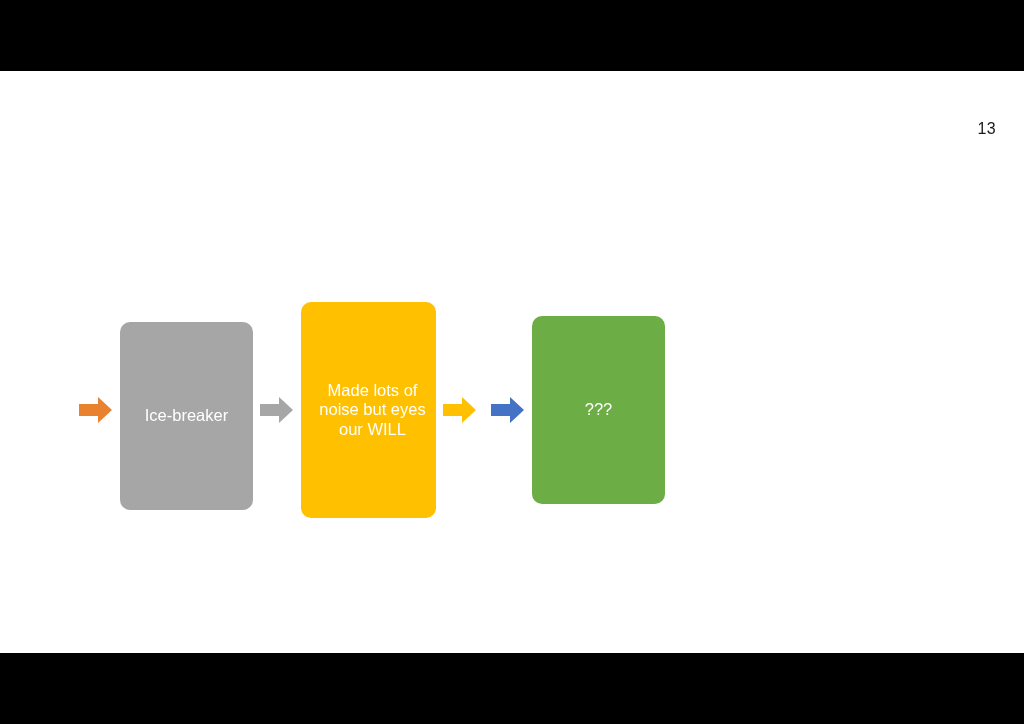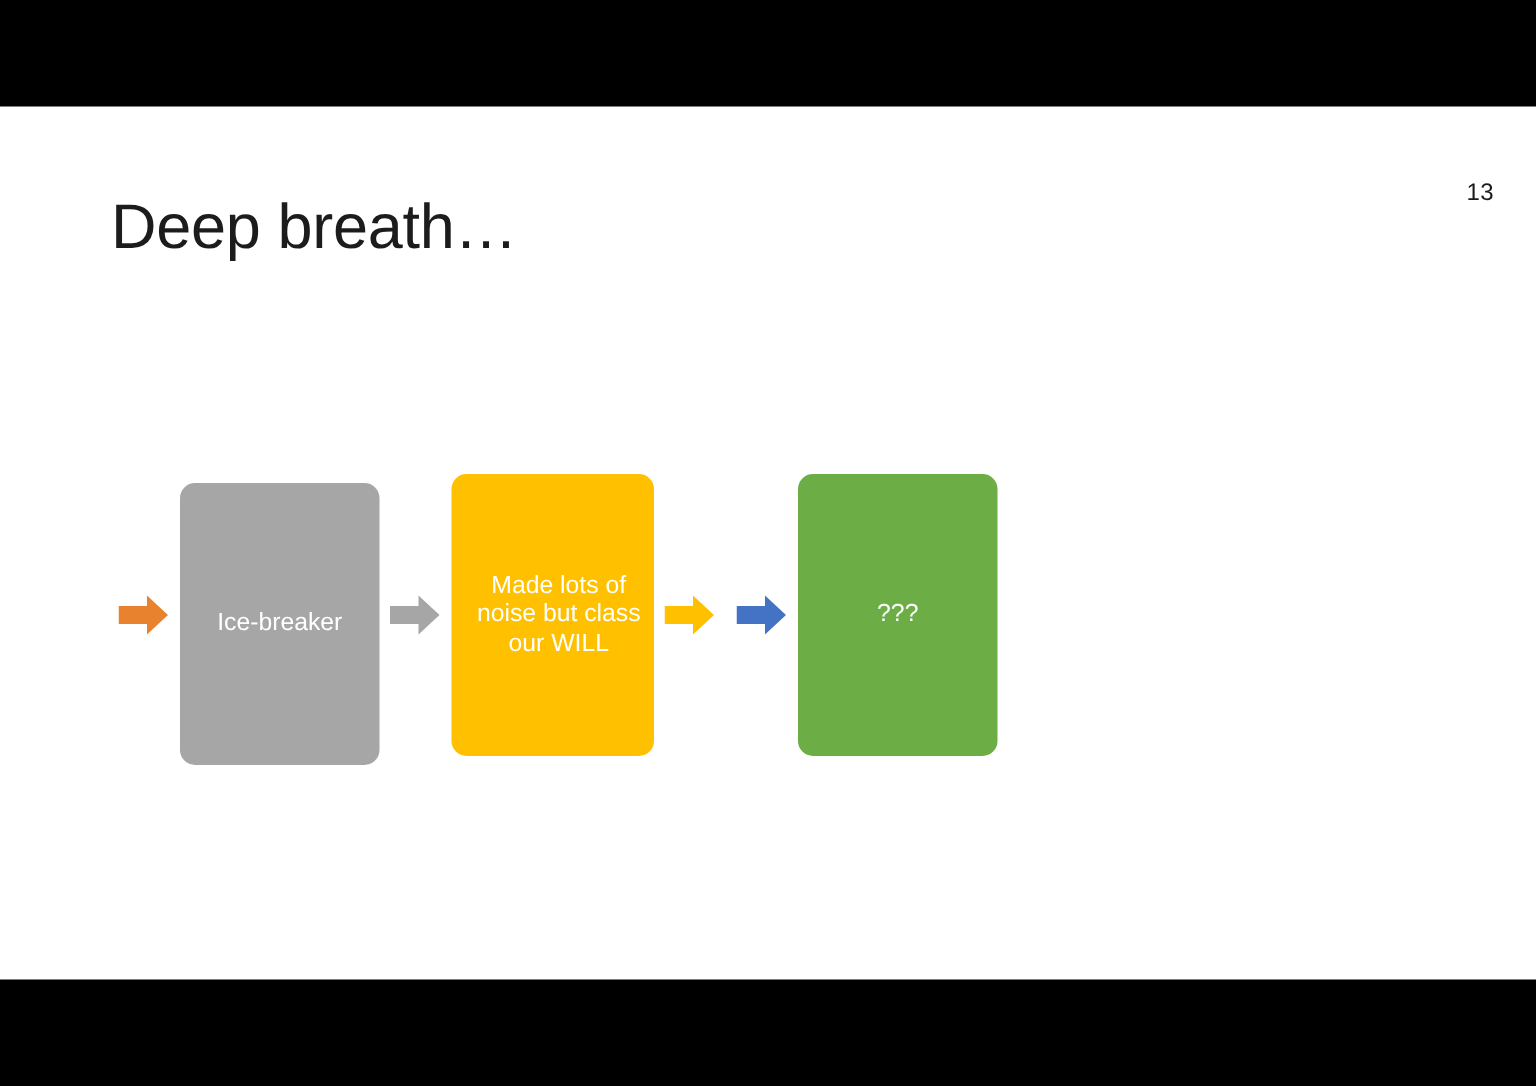--- a/index.html
+++ b/index.html
@@ -98,37 +98,36 @@
     align-items: center;
     justify-content: center;
   }
   .flow-arrow svg {
     display: block;
   }
 
   
   .box-1 { width: 133px; height: 188px; font-size: 16.5px; }
   .box-2 { width: 133px; height: 188px; font-size: 16.5px; margin-top: 12px; }
-  .box-3 { width: 135px; height: 188px; font-size: 16.5px; padding-left: 16px; }
+  .box-3 { width: 135px; height: 216px; font-size: 16.5px; padding-left: 16px; }
   .box-4 { width: 134px; height: 190px; font-size: 16.5px; }
   .box-5 { width: 133px; height: 188px; font-size: 16.5px; }
 </style>
 </head>
 <body>
 
 <div class="deck">
 
   <div class="letterbox letterbox-top" style="background: rgb(0, 0, 0);"></div>
   <div class="letterbox letterbox-bottom" style="background: rgb(0, 0, 0);"></div>
 
   <div class="slide" style="background: rgb(255, 255, 255);">
 
     <div class="slide-number">13</div>
 
-    <div class="slide-title" style="color: rgb(28, 28, 28);">Deep breath…</div>
 
     <div class="flow">
 
 
       <div class="flow-arrow">
         <svg width="34" height="30" viewBox="0 0 34 30" aria-hidden="true">
           <polygon points="0,9 19,9 19,2 33,15 19,28 19,21 0,21" fill="#E8822F"></polygon>
         </svg>
       </div>
 
@@ -140,21 +139,21 @@
 
       <div class="flow-arrow">
         <svg width="34" height="30" viewBox="0 0 34 30" aria-hidden="true">
           <polygon points="0,9 19,9 19,2 33,15 19,28 19,21 0,21" fill="#A6A6A6"></polygon>
         </svg>
       </div>
 
       <div class="flow-box box-3" style="background: rgb(255, 192, 0);">
         <span class="box-lines">
           <span class="box-line">Made lots of</span>
-          <span class="box-line">noise but class</span>
+          <span class="box-line">noise but eyes</span>
           <span class="box-line">our WILL</span>
         </span>
       </div>
 
       <div class="flow-arrow">
         <svg width="34" height="30" viewBox="0 0 34 30" aria-hidden="true">
           <polygon points="0,9 19,9 19,2 33,15 19,28 19,21 0,21" fill="#FFC000"></polygon>
         </svg>
       </div>
 

